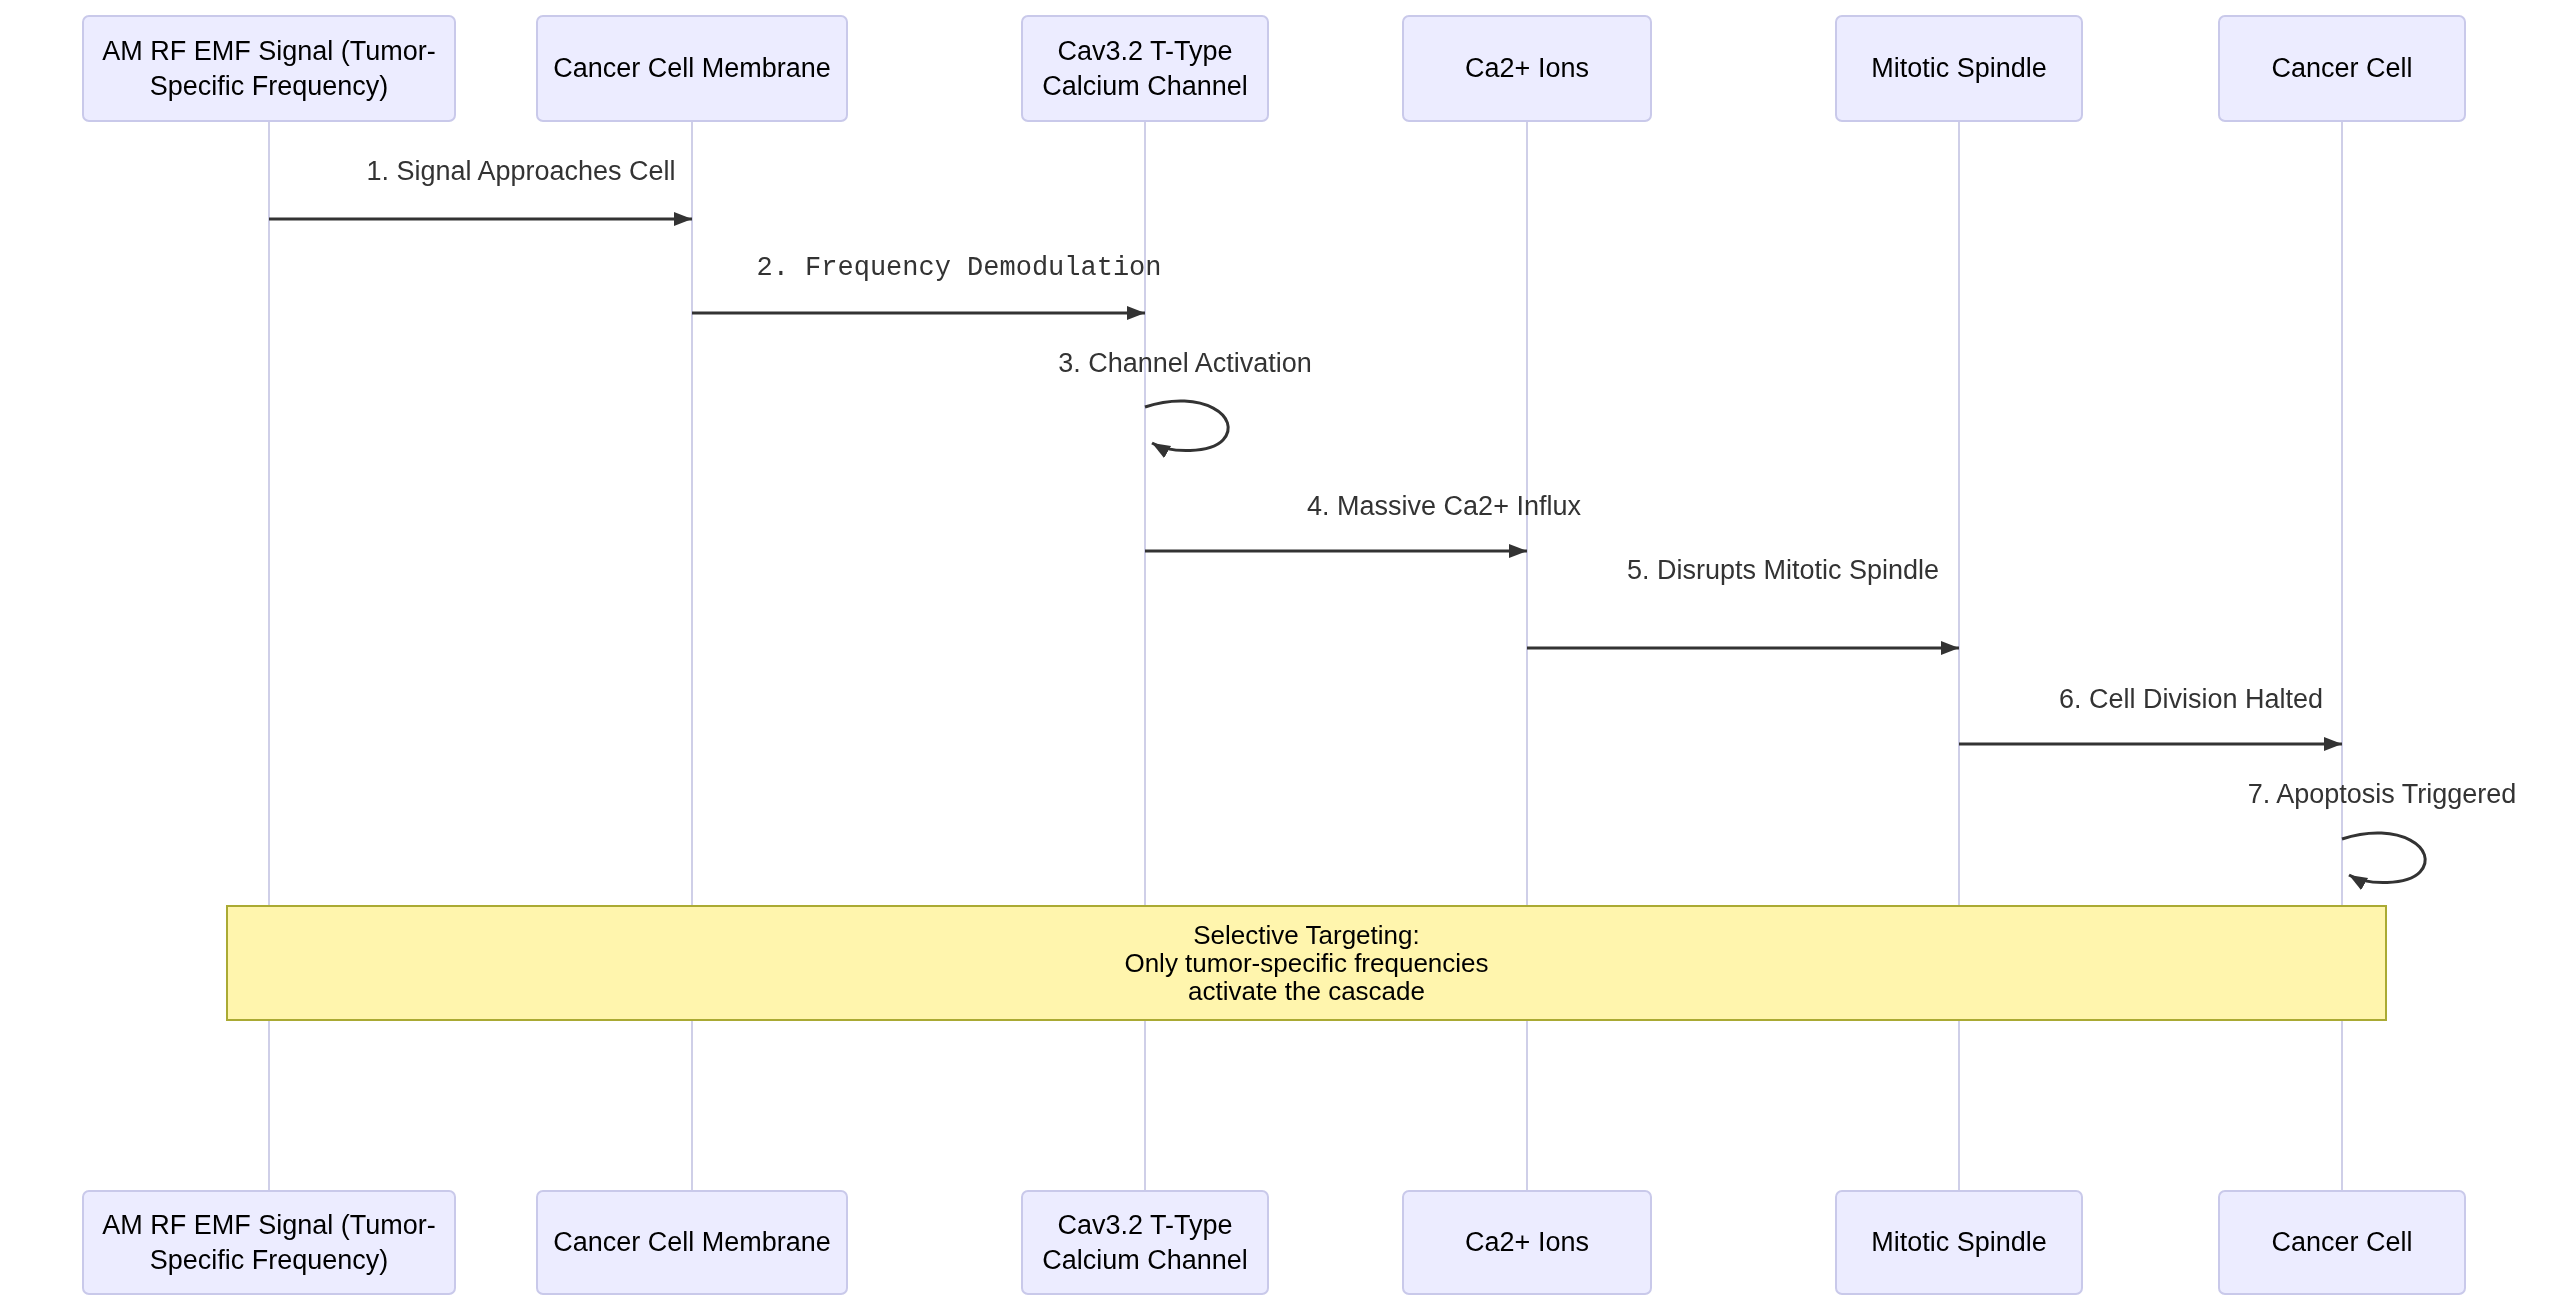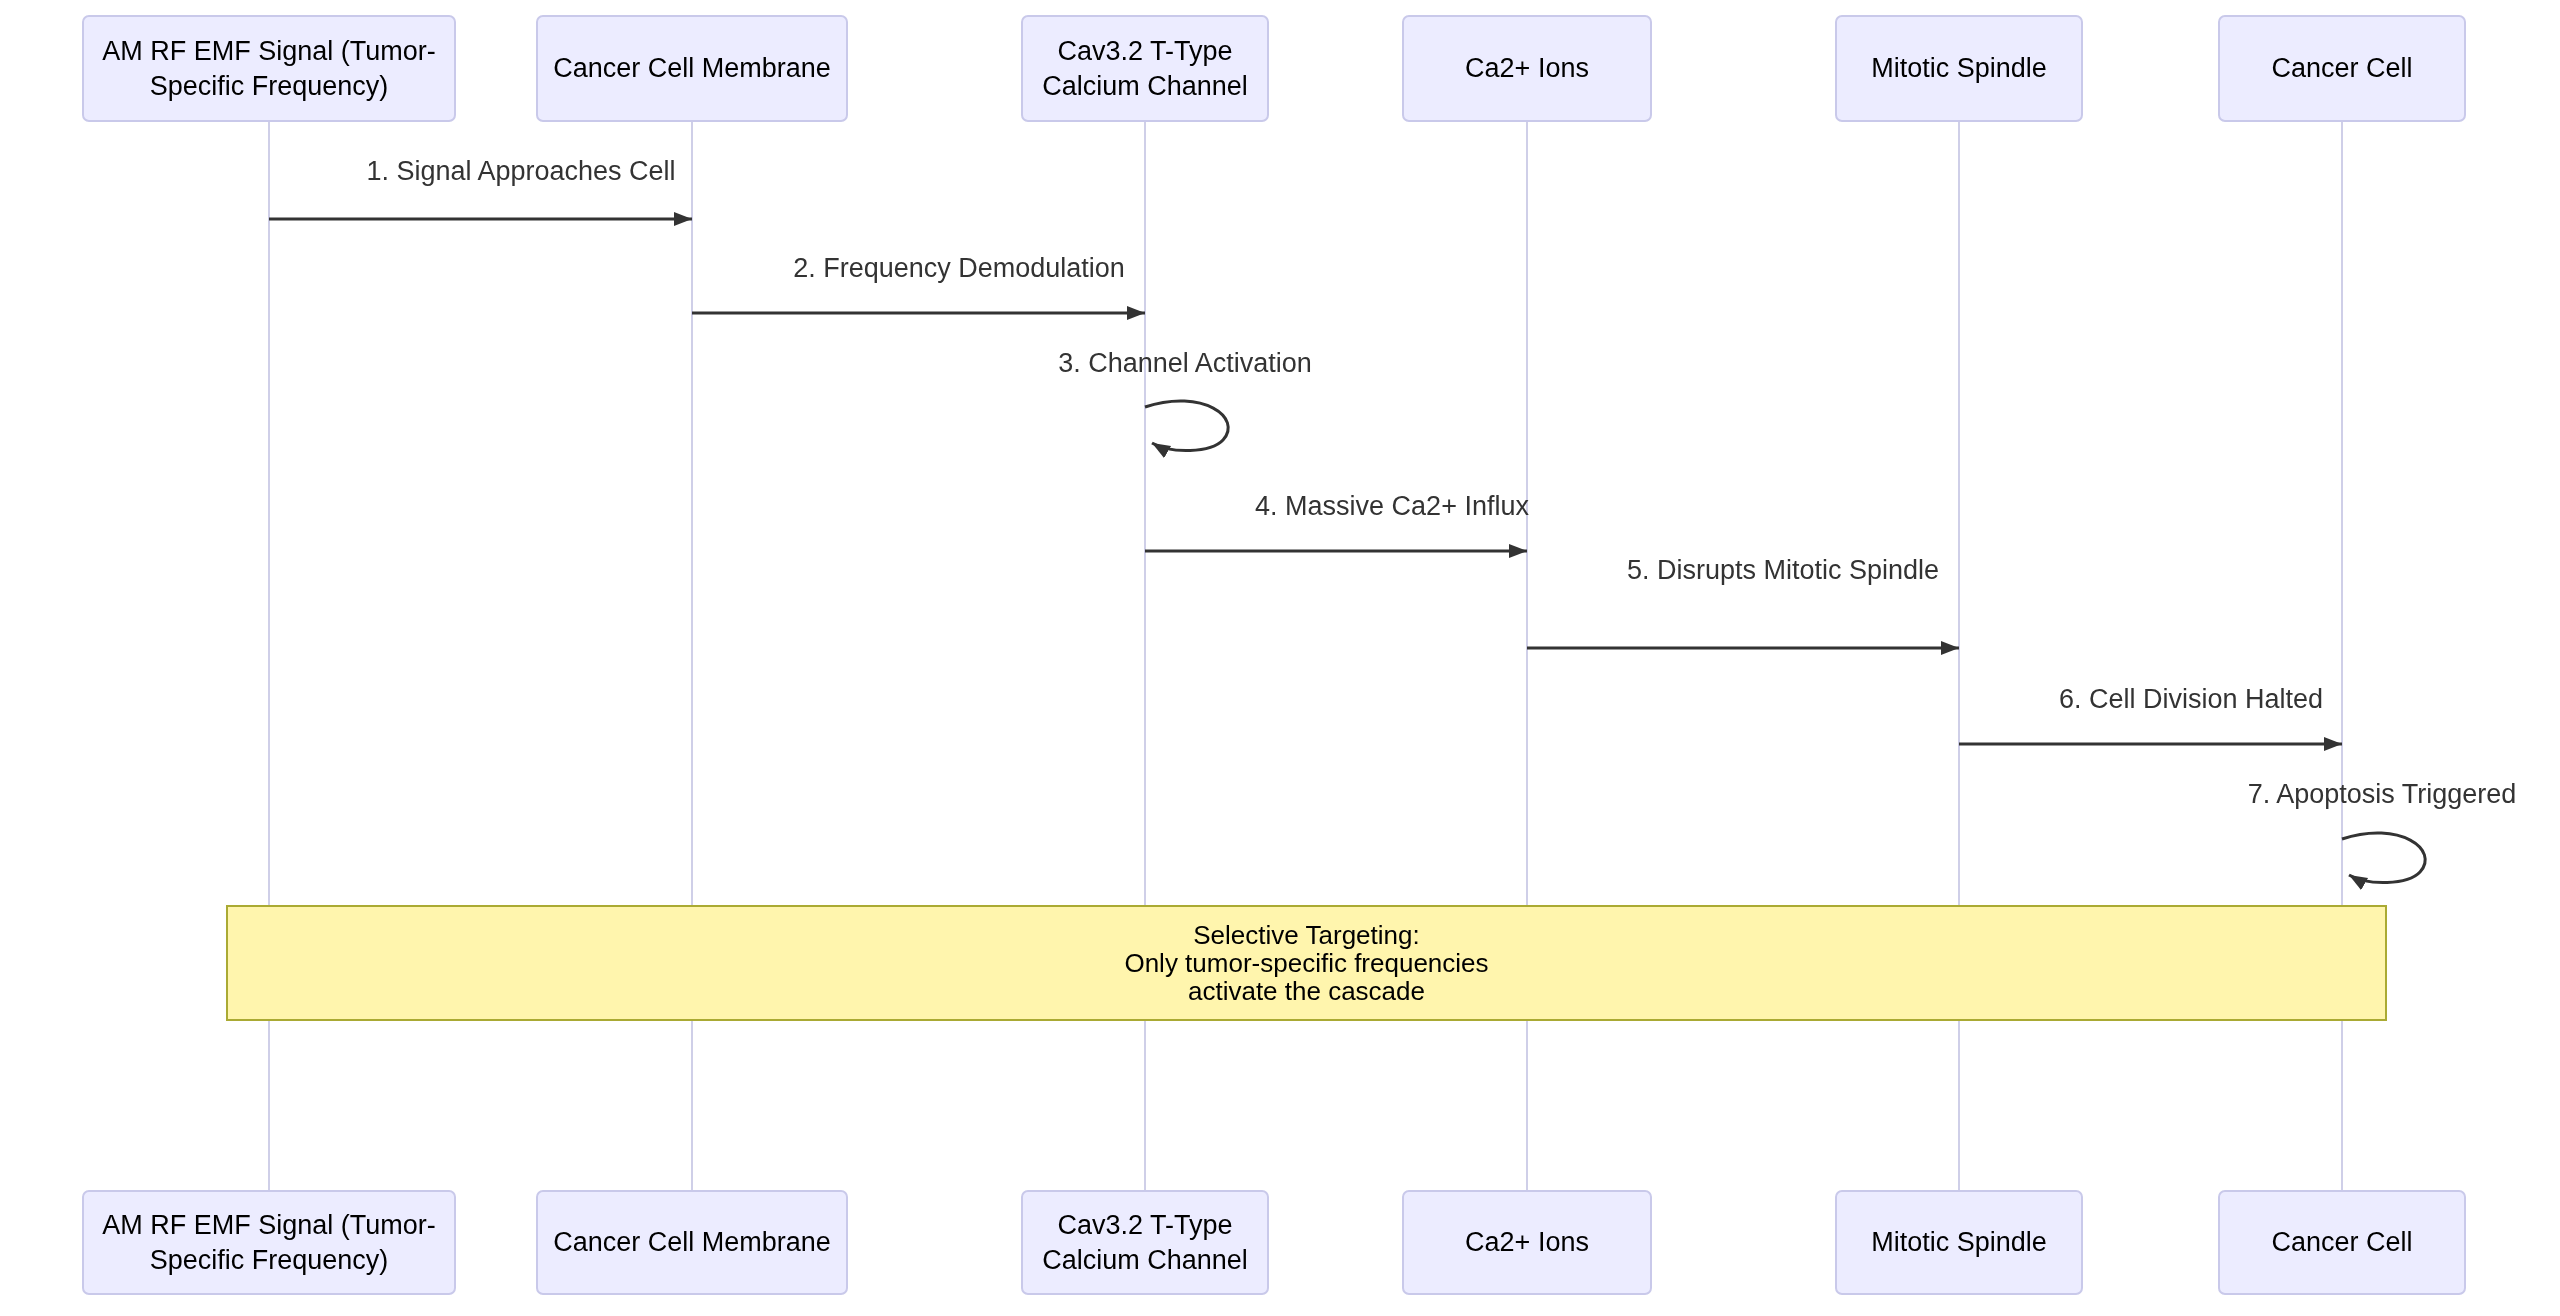--- a/index.html
+++ b/index.html
@@ -133,23 +133,23 @@
       <span>Ca2+ Ions</span>
     </div>
   <div class="actor bottom" style="left:1835px; top:1190px; width:248px;">
       <span>Mitotic Spindle</span>
     </div>
   <div class="actor bottom" style="left:2218px; top:1190px; width:248px;">
       <span>Cancer Cell</span>
     </div>
 
   <div class="msg" style="left:481px;  top:154px;">1. Signal Approaches Cell</div>
-  <div class="msg" style="left:919px;  top:251px;">2. Frequency Demodulation</div>
+  <div class="msg" style="left:919px;  top:251px;font-family:Liberation Mono, monospace;">2. Frequency Demodulation</div>
   <div class="msg" style="left:1145px; top:346px;">3. Channel Activation</div>
-  <div class="msg" style="left:1352px; top:489px;">4. Massive Ca2+ Influx</div>
+  <div class="msg" style="left:1404px; top:489px;">4. Massive Ca2+ Influx</div>
   <div class="msg" style="left:1743px; top:553px;">5. Disrupts Mitotic Spindle</div>
   <div class="msg" style="left:2151px; top:682px;">6. Cell Division Halted</div>
   <div class="msg" style="left:2342px; top:777px;">7. Apoptosis Triggered</div>
 
   <div class="note" style="left:226px; top:905px; width:2161px; height:116px;">
     <div>Selective Targeting:</div>
     <div>Only tumor-specific frequencies</div>
     <div>activate the cascade</div>
   </div>
 

